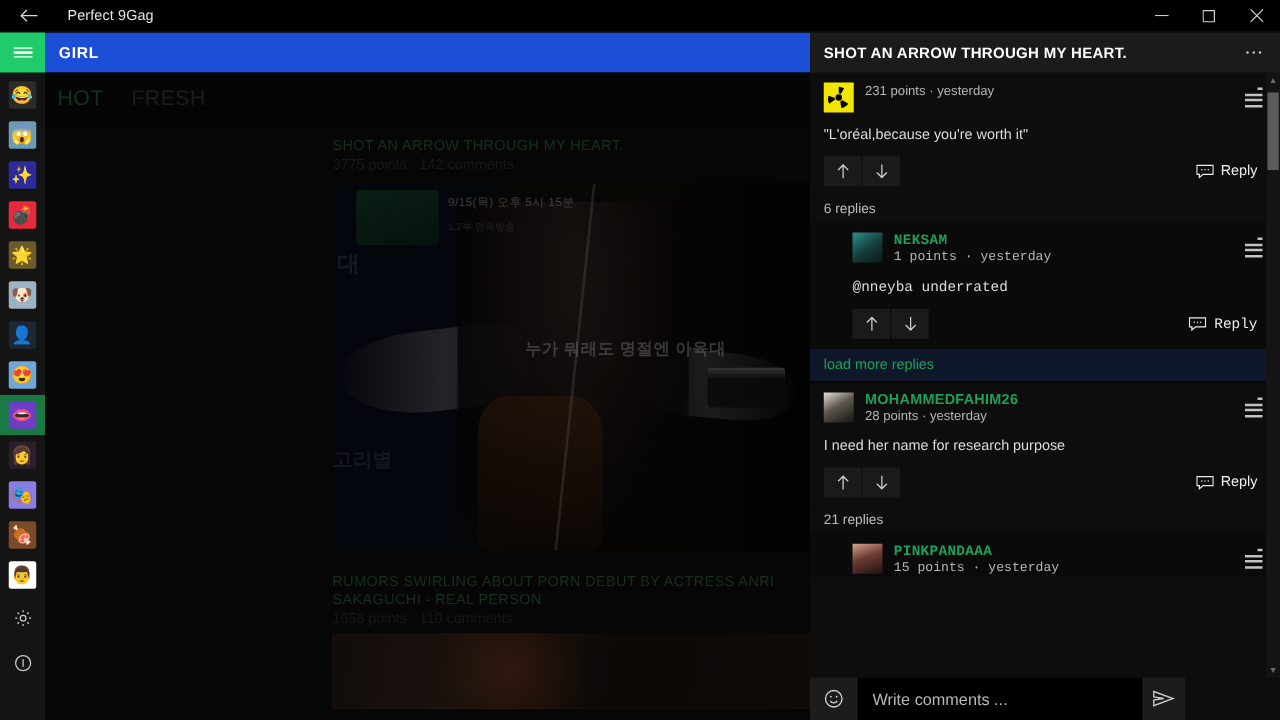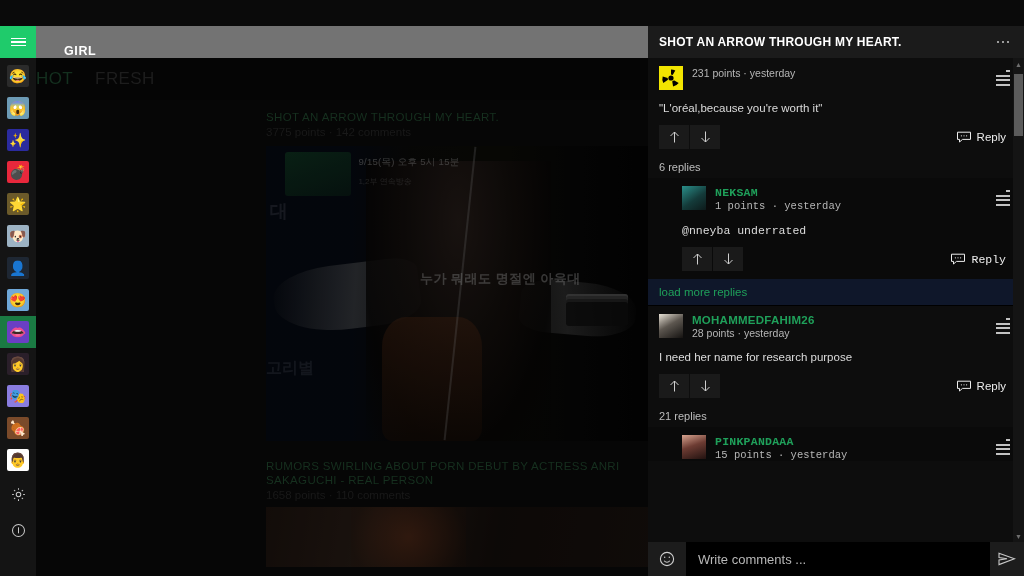--- a/index.html
+++ b/index.html
@@ -59,27 +59,27 @@
     color: #c9c9c9;
   }
   .rail-sys svg { display: block; }
 
   
   .feed {
     position: absolute; top: 26px; left: 36px; width: 612px; height: 550px;
     background: #060606; overflow: hidden;
   }
   .feed-head {
-    height: 32px; background: #737373; display: flex; align-items: flex-end; padding-left: 28px;
+    height: 32px; background: #1d4ed8; display: flex; align-items: center; padding-left: 11px;
   }
   .feed-head .cat {
     color: #fff; font-size: 12.5px; font-weight: bold; letter-spacing: .6px;
   }
   .feed-tabs {
-    height: 42px; display: flex; align-items: center; gap: 22px; padding-left: 0;
+    height: 42px; display: flex; align-items: center; gap: 22px; padding-left: 10px;
     background: #050505;
   }
   .feed-tab { font-size: 17px; letter-spacing: .4px; }
   .feed-tab.on { color: #14301f; }
   .feed-tab.off { color: #1d1d1d; }
 
   .feed-scroll { position: relative; }
   .post { margin-top: 4px; }
   .post-head { padding: 6px 0 8px 230px; }
   .post-title {
@@ -252,21 +252,21 @@
   .c-reply svg { display: block; }
   .c-replies {
     color: #bdbdbd; font-size: 11px; padding: 4px 0 5px 11px; background: #0d0d0d;
   }
   .c-loadmore {
     color: #1fa05a; font-size: 11.5px; padding: 7px 0 7px 11px; background: #0f172a;
   }
   .c-sep { height: 1px; background: #000; }
 
   .cp-input {
-    position: absolute; bottom: 0; left: 0; width: 376px; height: 34px;
+    position: absolute; bottom: 0; left: 0; width: 300px; height: 34px;
     background: #1c1c1c; display: flex; align-items: flex-end;
   }
   .ci-emoji {
     width: 38px; height: 34px; display: flex; align-items: center; justify-content: center;
     color: #cfcfcf;
   }
   .ci-field {
     flex: 1; height: 34px; background: #000; display: flex; align-items: center;
     padding-left: 12px;
   }
@@ -279,20 +279,44 @@
     width: 34px; height: 34px; display: flex; align-items: center; justify-content: center;
     color: #c8c8c8;
   }
   .ci-send svg { display: block; }
 </style>
 </head>
 <body>
 
 <div class="app">
 
+  <div class="titlebar">
+    <div class="tb-back">
+      <svg width="15" height="11" viewBox="0 0 15 11">
+          <path d="M5.5 1 1 5.5l4.5 4.5M1 5.5h13" stroke="#d8d8d8" stroke-width="1.1" fill="none"></path>
+        </svg>
+    </div>
+    <div class="tb-title">Perfect 9Gag</div>
+    <div class="tb-spacer"></div>
+    <div class="tb-btn">
+      <svg width="11" height="1" viewBox="0 0 11 1">
+          <rect width="11" height="1" fill="#cfcfcf"></rect>
+        </svg>
+    </div>
+    <div class="tb-btn">
+      <svg width="10" height="10" viewBox="0 0 10 10">
+          <rect x="0.5" y="0.5" width="9" height="9" stroke="#cfcfcf" fill="none"></rect>
+        </svg>
+    </div>
+    <div class="tb-btn">
+      <svg width="11" height="11" viewBox="0 0 11 11">
+          <path d="M0.5 0.5l10 10M10.5 0.5l-10 10" stroke="#cfcfcf" stroke-width="1" fill="none"></path>
+        </svg>
+    </div>
+  </div>
 
   <div class="rail">
     <div class="rail-ham">
       <div>
           <span></span>
           <span></span>
           <span></span>
         </div>
     </div>
     <div class="rail-list" id="rail-list">

